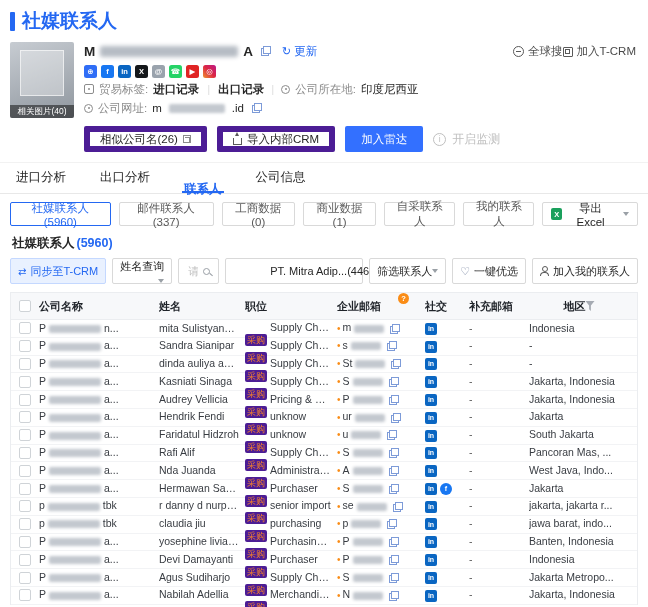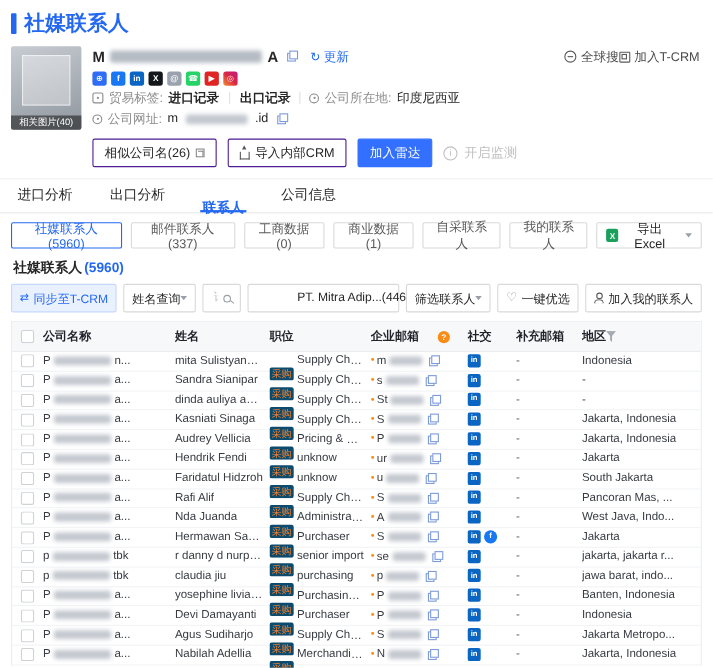--- a/index.html
+++ b/index.html
@@ -37,21 +37,21 @@
   .loc-ic{width:9px;height:9px;border:1px solid #8c8c8c;border-radius:50%;position:relative;flex:none;}
   .loc-ic::after{content:"";position:absolute;left:2.5px;top:2.5px;width:2px;height:2px;background:#8c8c8c;border-radius:50%;}
   .header-right{position:absolute;top:8px;right:12px;display:flex;align-items:center;font-size:11.5px;color:#4a4a4a;}
   .hr-item{display:inline-flex;gap:4px;align-items:center;cursor:pointer;}
   .ring-ic{width:11px;height:11px;border:1.2px solid #595959;border-radius:50%;position:relative;}
   .ring-ic::after{content:"";position:absolute;width:5px;height:1.2px;background:#595959;left:2px;top:4px;}
   .sq-ic{width:10px;height:10px;border:1.2px solid #595959;border-radius:1px;position:relative;}
   .sq-ic::after{content:"";position:absolute;inset:1.5px;border:1px solid #595959;}
   
   .action-row{display:flex;align-items:center;gap:10px;padding:8px 10px 10px 84px;}
-  .btn{height:26px;padding:0 10px;border:1px solid #4c1d95;border-radius:2px;background:#fff;font-size:11.5px;color:#262626;display:inline-flex;align-items:center;gap:5px;cursor:pointer;font-family:inherit;}
+  .btn{height:26px;padding:0 10px;border:6px solid #4c1d95;border-radius:2px;background:#fff;font-size:11.5px;color:#262626;display:inline-flex;align-items:center;gap:5px;cursor:pointer;font-family:inherit;}
   .btn.primary{background:#3370ff;border-color:#3370ff;color:#fff;}
   .mini-sq{width:8px;height:8px;border:1px solid #8c8c8c;position:relative;}
   .mini-sq::after{content:"";position:absolute;left:1px;top:1px;width:4px;height:4px;border-top:1px solid #8c8c8c;border-right:1px solid #8c8c8c;}
   .imp-ic{width:9px;height:7px;border:1px solid #595959;border-top:none;position:relative;margin-top:4px;}
   .imp-ic::after{content:"";position:absolute;left:1.5px;top:-6px;width:0;height:0;border-left:2.5px solid transparent;border-right:2.5px solid transparent;border-bottom:4.5px solid #595959;}
   .info-ic{width:13px;height:13px;border:1px solid #bfbfbf;border-radius:50%;display:inline-flex;align-items:center;justify-content:center;color:#bfbfbf;font-size:8.5px;cursor:pointer;}
   .info-ic::before{content:"i";}
   .monitor{color:#bfbfbf;font-size:12px;margin-left:-4px;cursor:pointer;}
   
   .tabs{display:flex;gap:30px;padding:0 14px;border-bottom:1px solid #e8e8e8;border-top:1px solid #f2f2f2;height:32px;align-items:stretch;}
@@ -69,47 +69,47 @@
   
   .section-title{padding:9px 12px 5px;font-size:12.5px;font-weight:700;color:#262626;}
   .st-count{color:#2468f2;margin-left:2px;}
   
   .toolbar{display:flex;gap:6px;padding:1px 10px 8px;align-items:center;}
   .control{height:26px;border:1px solid #d9d9d9;border-radius:2px;background:#fff;display:inline-flex;align-items:center;padding:0 7px;font-size:11px;color:#262626;cursor:pointer;font-family:inherit;white-space:nowrap;}
   .sel{justify-content:space-between;}
   .sel .caret{margin-left:auto;}
   .sync{background:#e9f1ff;border-color:#c4d8ff;color:#2468f2;gap:4px;}
   .sync-ic::before{content:"⇄";font-size:10px;}
-  .w-nameq{width:72px;}
+  .w-nameq{width:72px;flex-direction:column;}
   .inputbox{width:112px;padding-right:5px;gap:3px;}
   .inputbox input{border:none;outline:none;width:100%;font-size:11px;font-family:inherit;color:#262626;background:transparent;}
   .inputbox input::placeholder{color:#bfbfbf;}
   .w-comp{width:138px;padding-left:44px;}
   .w-filter{width:86px;}
   .mag{width:7px;height:7px;border:1.3px solid #9aa0a6;border-radius:50%;position:relative;flex:none;margin-right:3px;}
   .mag::after{content:"";position:absolute;width:4px;height:1.3px;background:#9aa0a6;right:-3.5px;bottom:-1.5px;transform:rotate(40deg);}
   .heart-ic{margin-right:4px;color:#7d8aa5;font-size:11px;line-height:1;}
   .heart-ic::before{content:"♡";}
   .person-ic{width:9px;height:10px;position:relative;margin-right:4px;}
   .person-ic::before{content:"";position:absolute;left:2px;top:0;width:4px;height:4px;border:1px solid #595959;border-radius:50%;}
   .person-ic::after{content:"";position:absolute;left:0;bottom:0;width:7px;height:3.5px;border:1px solid #595959;border-bottom:none;border-radius:4px 4px 0 0;}
   
   .table{margin:0 10px;border:1px solid #ebedf0;border-bottom:none;}
   .tr{display:grid;grid-template-columns:28px 120px 86px 92px 88px 44px 60px 1fr;align-items:center;height:17.8px;border-bottom:1px solid #f2f3f5;}
   .tr.thead{height:27px;background:#f7f8fa;border-bottom:1px solid #ebedf0;}
   .td{display:block;font-size:10.5px;color:#383c42;white-space:nowrap;overflow:hidden;text-overflow:ellipsis;padding-right:6px;line-height:17.8px;}
   .thead .td{font-size:11px;color:#1f2329;font-weight:600;line-height:27px;}
   .c-cb{display:flex;align-items:center;justify-content:center;padding:0;}
   .cb{width:12px;height:12px;border:1px solid #cfd3d7;border-radius:2px;background:#fff;display:inline-block;cursor:pointer;}
-  .c-emailh{display:flex;align-items:center;gap:17px;}
-  .c-regionh{display:flex;align-items:center;justify-content:flex-start;padding-right:8px;}
+  .c-emailh{display:flex;gap:17px;}
+  .c-regionh{display:flex;align-items:center;justify-content:center;padding-right:8px;}
   .q-ic{display:inline-flex;width:11px;height:11px;border-radius:50%;background:#fa8c16;color:#fff;font-size:7.5px;align-items:center;justify-content:center;cursor:pointer;flex:none;}
   .q-ic::before{content:"?";}
   .funnel{width:9px;height:10px;background:#a6abb3;clip-path:polygon(0 0,100% 0,60% 45%,60% 100%,40% 82%,40% 45%);cursor:pointer;flex:none;}
-  .tag{display:inline-block;background:#0c4a6e;color:#f5822b;font-size:9px;line-height:12px;padding:0 2px;border-radius:2px;margin-right:3px;vertical-align:middle;margin-top:24px;}
+  .tag{display:inline-block;background:#4c1d95;color:#f5822b;font-size:9px;line-height:12px;padding:0 2px;border-radius:2px;margin-right:3px;vertical-align:middle;margin-top:24px;}
   .pos-text{vertical-align:middle;}
   .blur{display:inline-block;background:#c3c8cf;border-radius:2px;filter:blur(1.8px);vertical-align:middle;}
   .b-co{width:52px;height:8px;margin:0 3px;}
   .b-em{width:30px;height:8px;margin:0 3px;}
   .b-web{width:56px;height:9px;margin:0 2px;}
   .dot{color:#fa8c16;margin-right:2px;font-size:10px;vertical-align:middle;}
   .dot::before{content:"•";}
   .cp{display:inline-block;width:10px;height:10px;position:relative;vertical-align:middle;margin-left:3px;cursor:pointer;}
   .cp::before{content:"";position:absolute;left:0;bottom:0;width:6px;height:6px;border:1px solid #7d9bd8;background:#fff;}
   .cp::after{content:"";position:absolute;right:0;top:0;width:6px;height:6px;border:1px solid #7d9bd8;background:#fff;}

